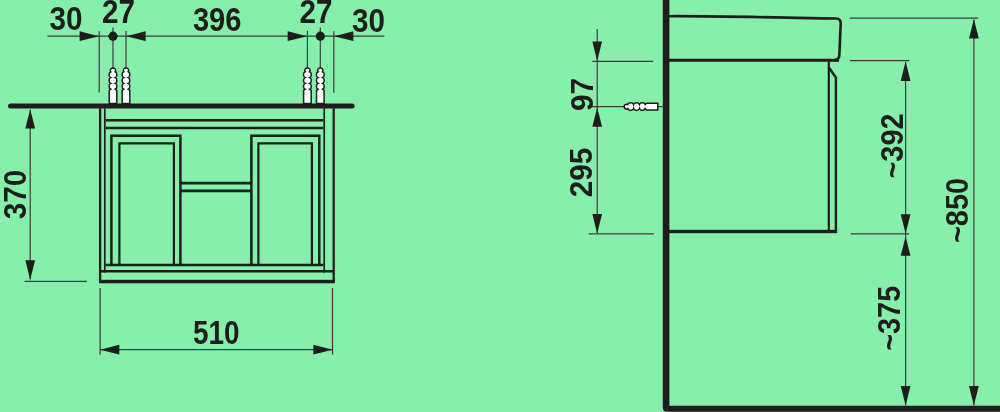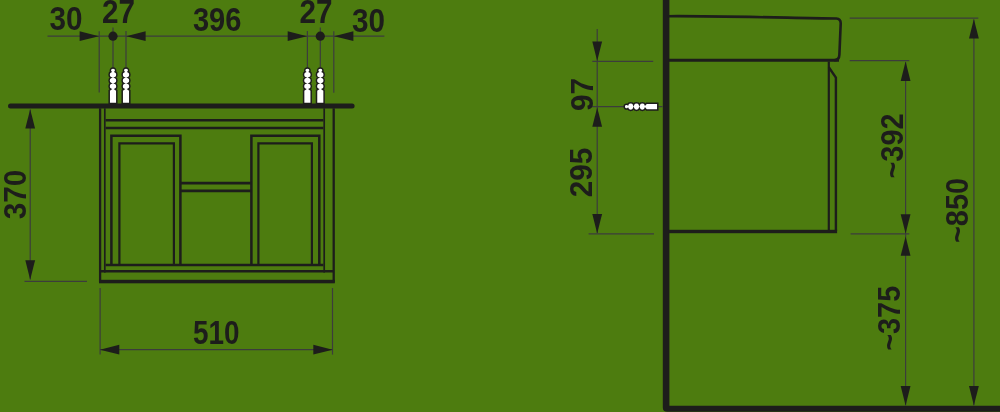--- a/index.html
+++ b/index.html
@@ -1,16 +1,16 @@
 <!DOCTYPE html>
 <html><head>
 <meta charset="utf-8">
 <style>
   html,body{margin:0;padding:0;background:#ffffff;}
-  .wrap{width:1000px;height:412px;position:relative;overflow:hidden;background:#4d7c0f;}
+  .wrap{width:1000px;height:412px;position:relative;overflow:hidden;background:#86efac;}
   text{font-family:"Liberation Sans",sans-serif;font-weight:bold;fill:#1d1d1b;}
 </style>
 </head>
 <body>
 
 <div class="wrap">
 <svg width="1000" height="412" viewBox="0 0 1000 412" xmlns="http://www.w3.org/2000/svg">
 <defs>
 </defs>
 

